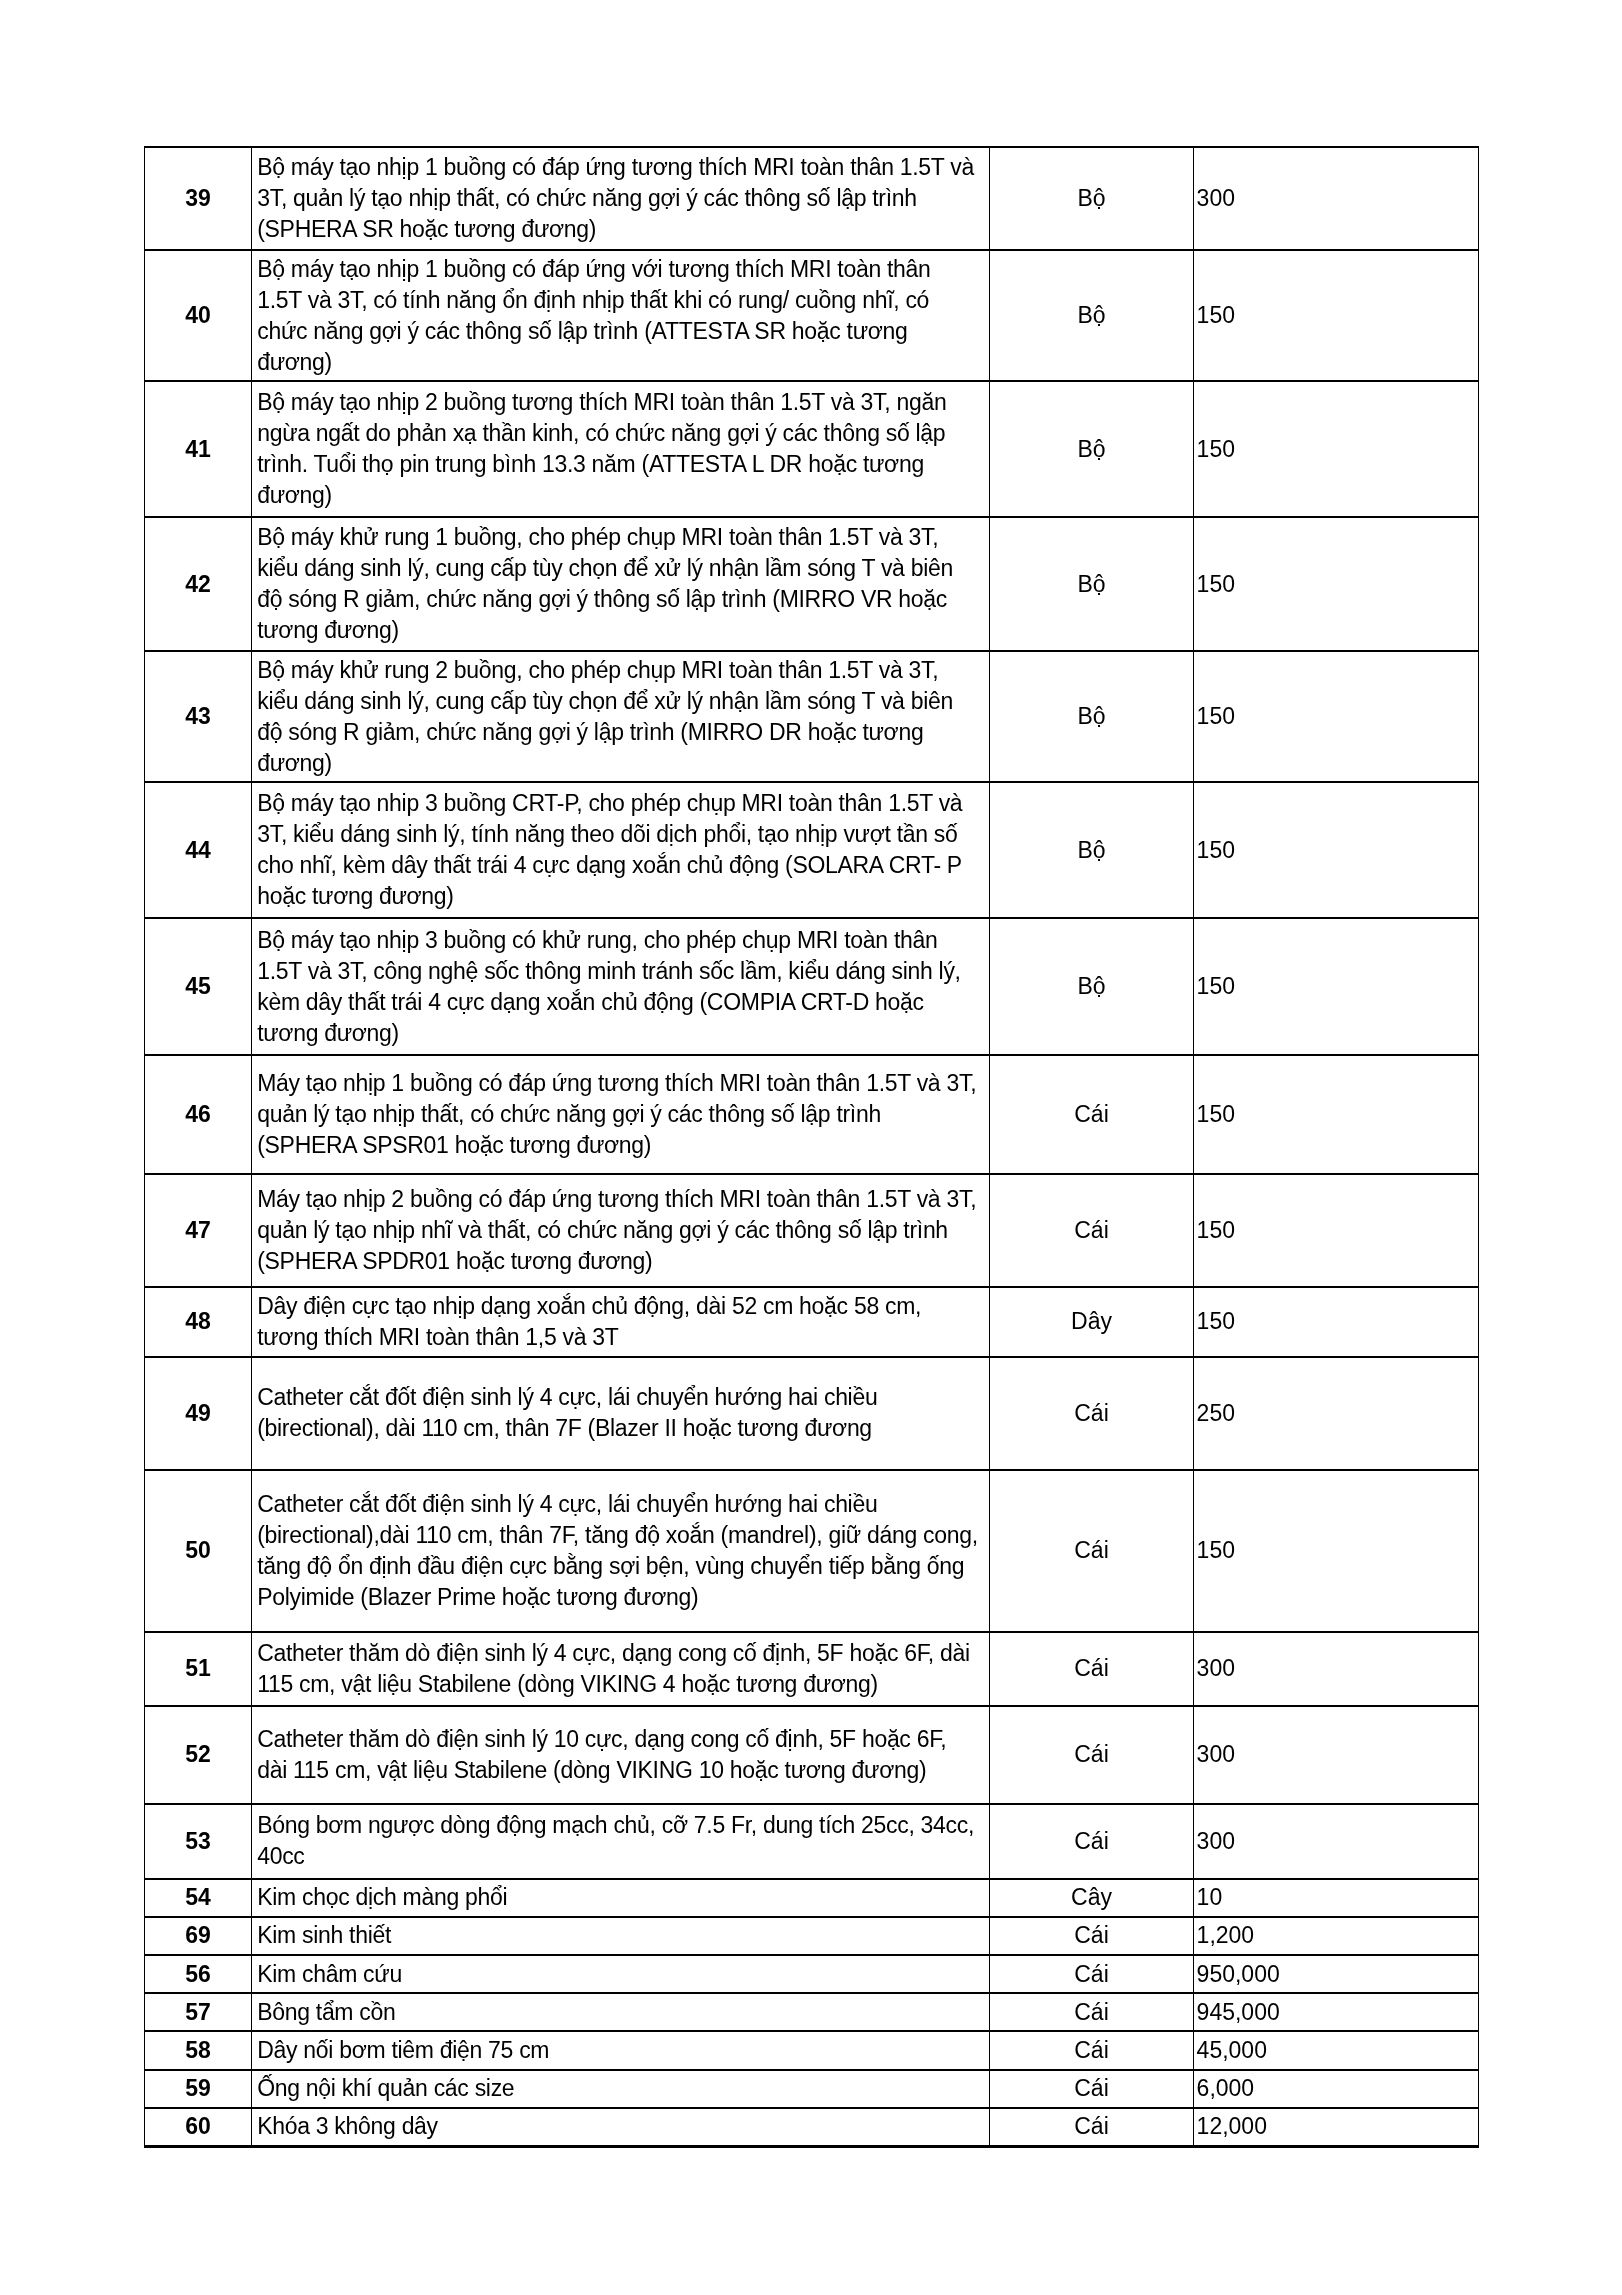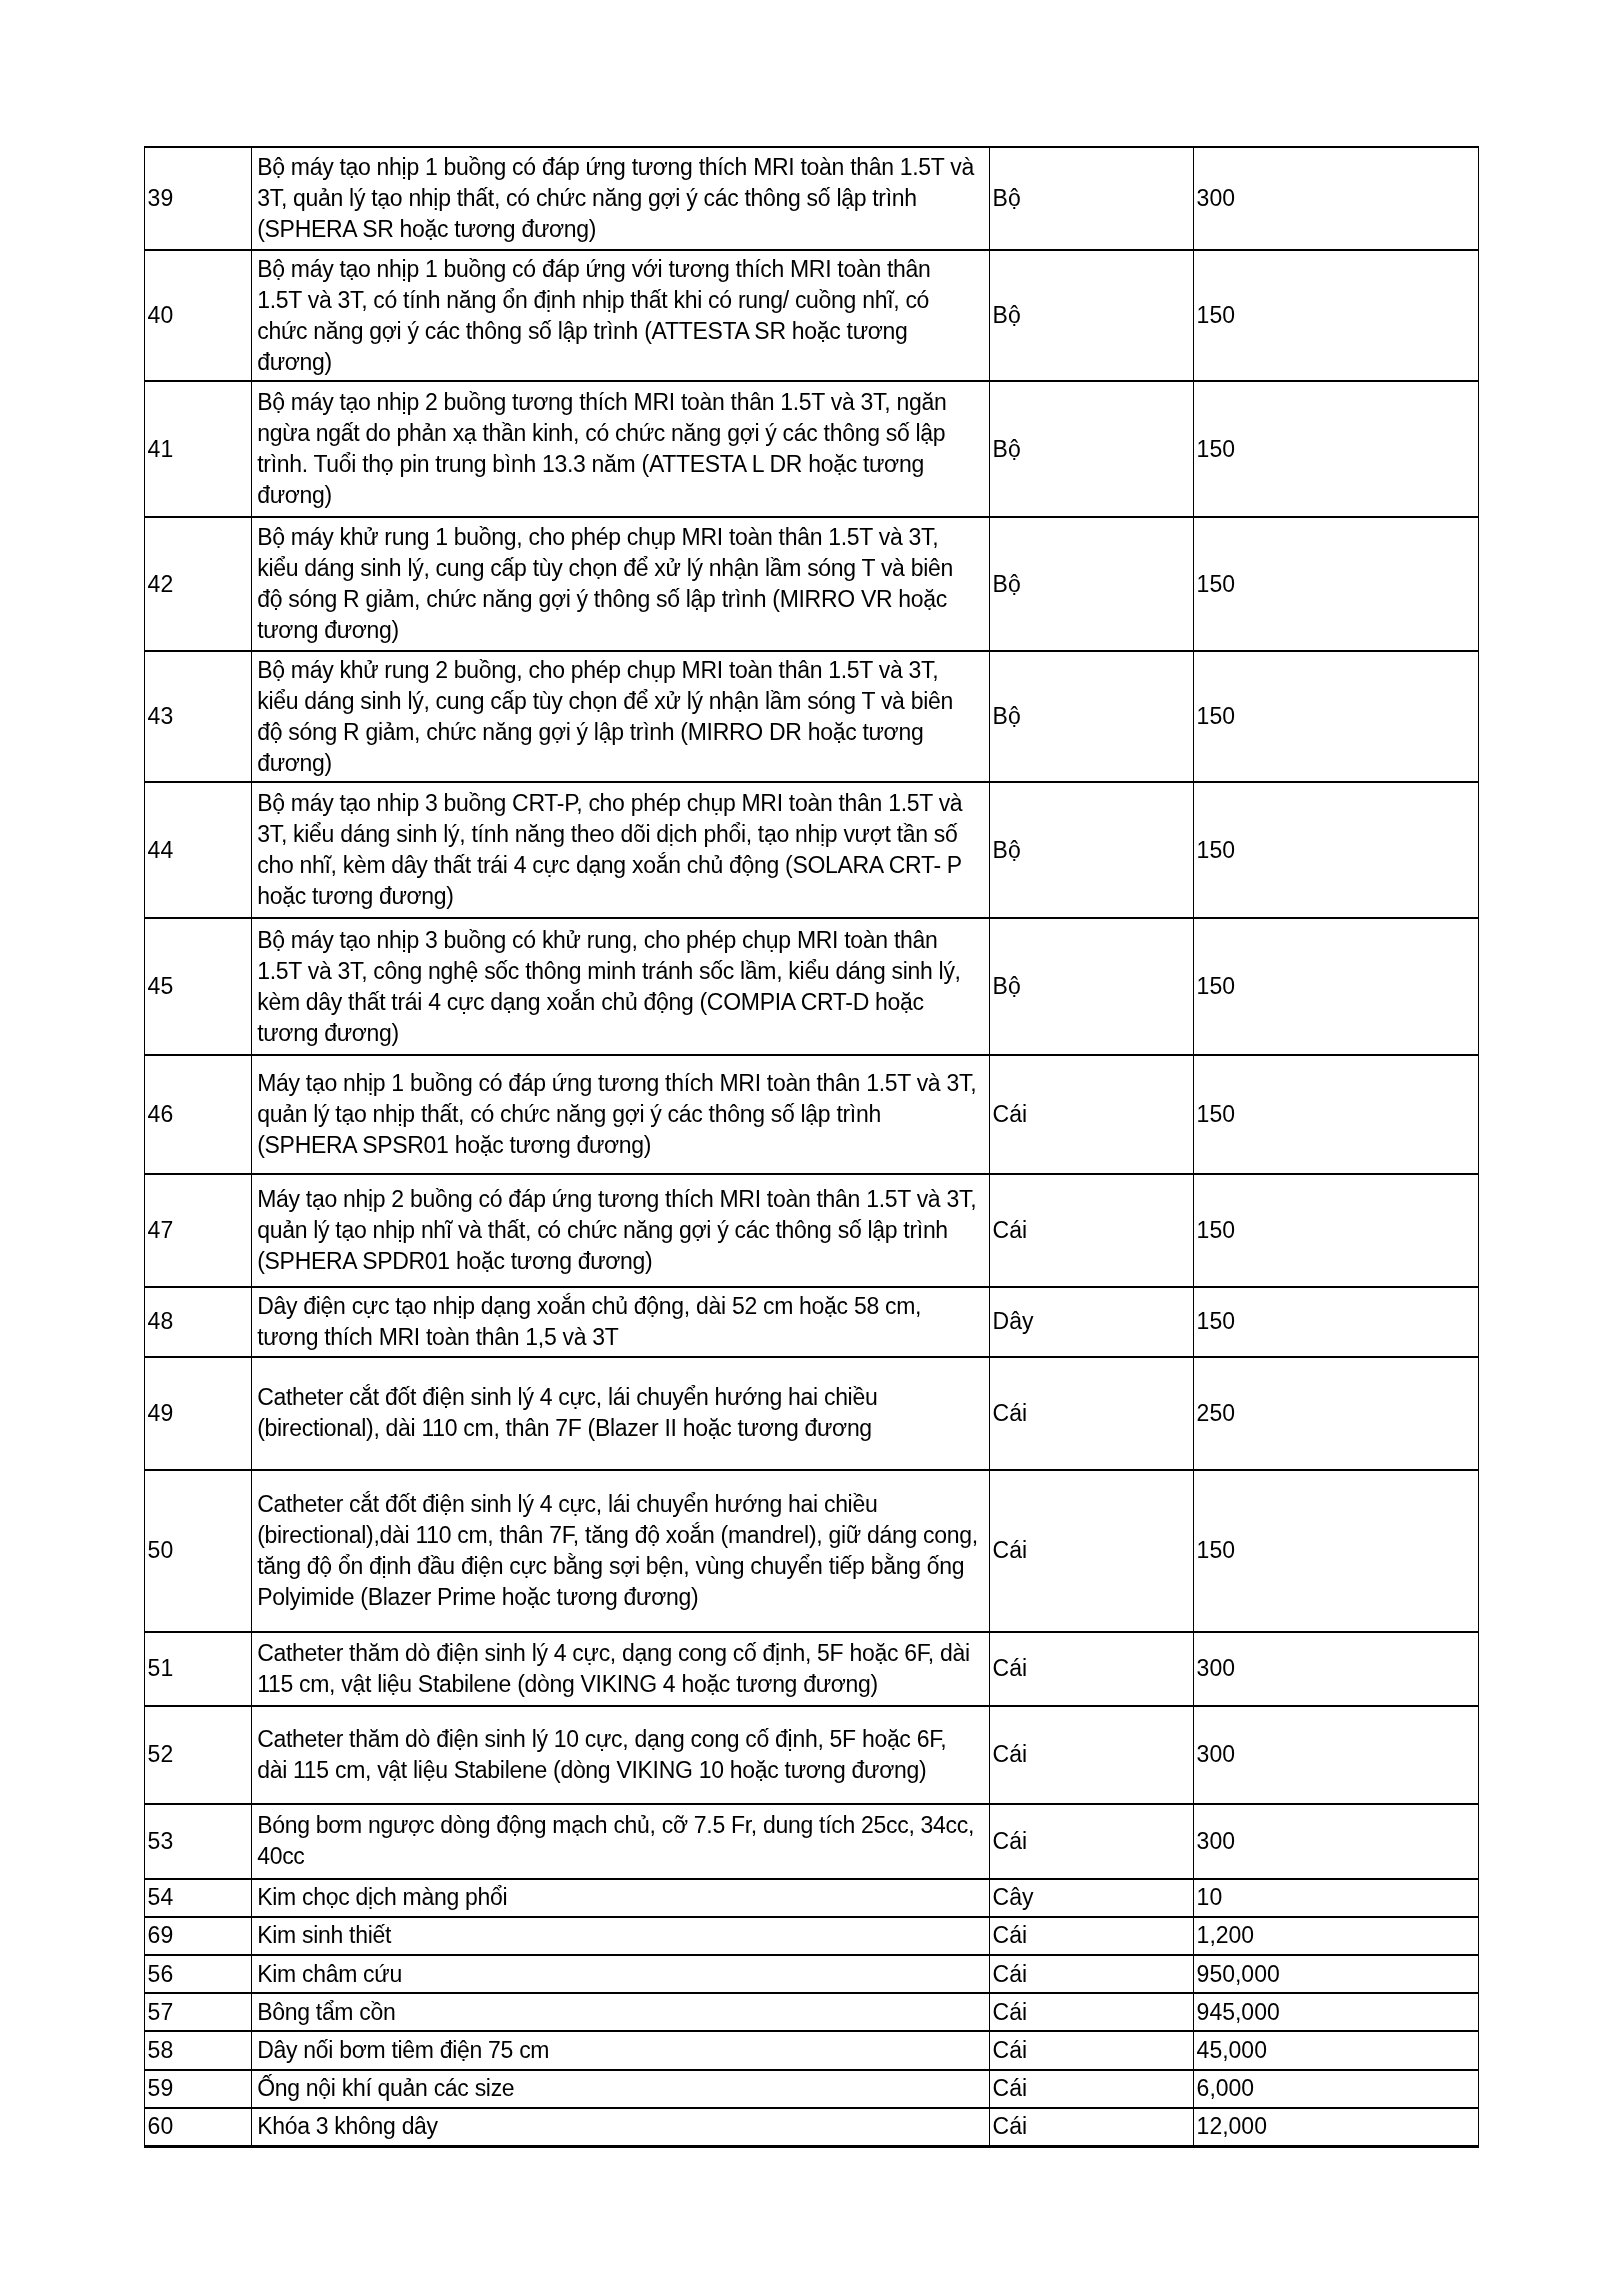--- a/index.html
+++ b/index.html
@@ -28,29 +28,31 @@
     border-top: 2.6px solid #000;
     border-bottom: 2.6px solid #000;
     font-size: 23px;
     line-height: 31px;
     vertical-align: middle;
     overflow: hidden;
     box-sizing: border-box;
   }
   .sheet-table tr:last-child td { border-bottom: 3.3px solid #000; }
   td.c-no {
-    text-align: left;
+    text-align: center;
     padding: 1.3px 2.6px;
+    font-weight: bold;
   }
   td.c-desc {
     text-align: left;
     padding: 2.6px 7.9px 2.6px 5.2px;
     letter-spacing: -0.3px;
   }
   td.c-unit {
+    text-align: center;
     padding: 1.3px 2.6px;
   }
   td.c-qty {
     text-align: left;
     padding: 1.3px 10.5px 1.3px 2.6px;
   }
 </style>
 </head>
 <body>
 

